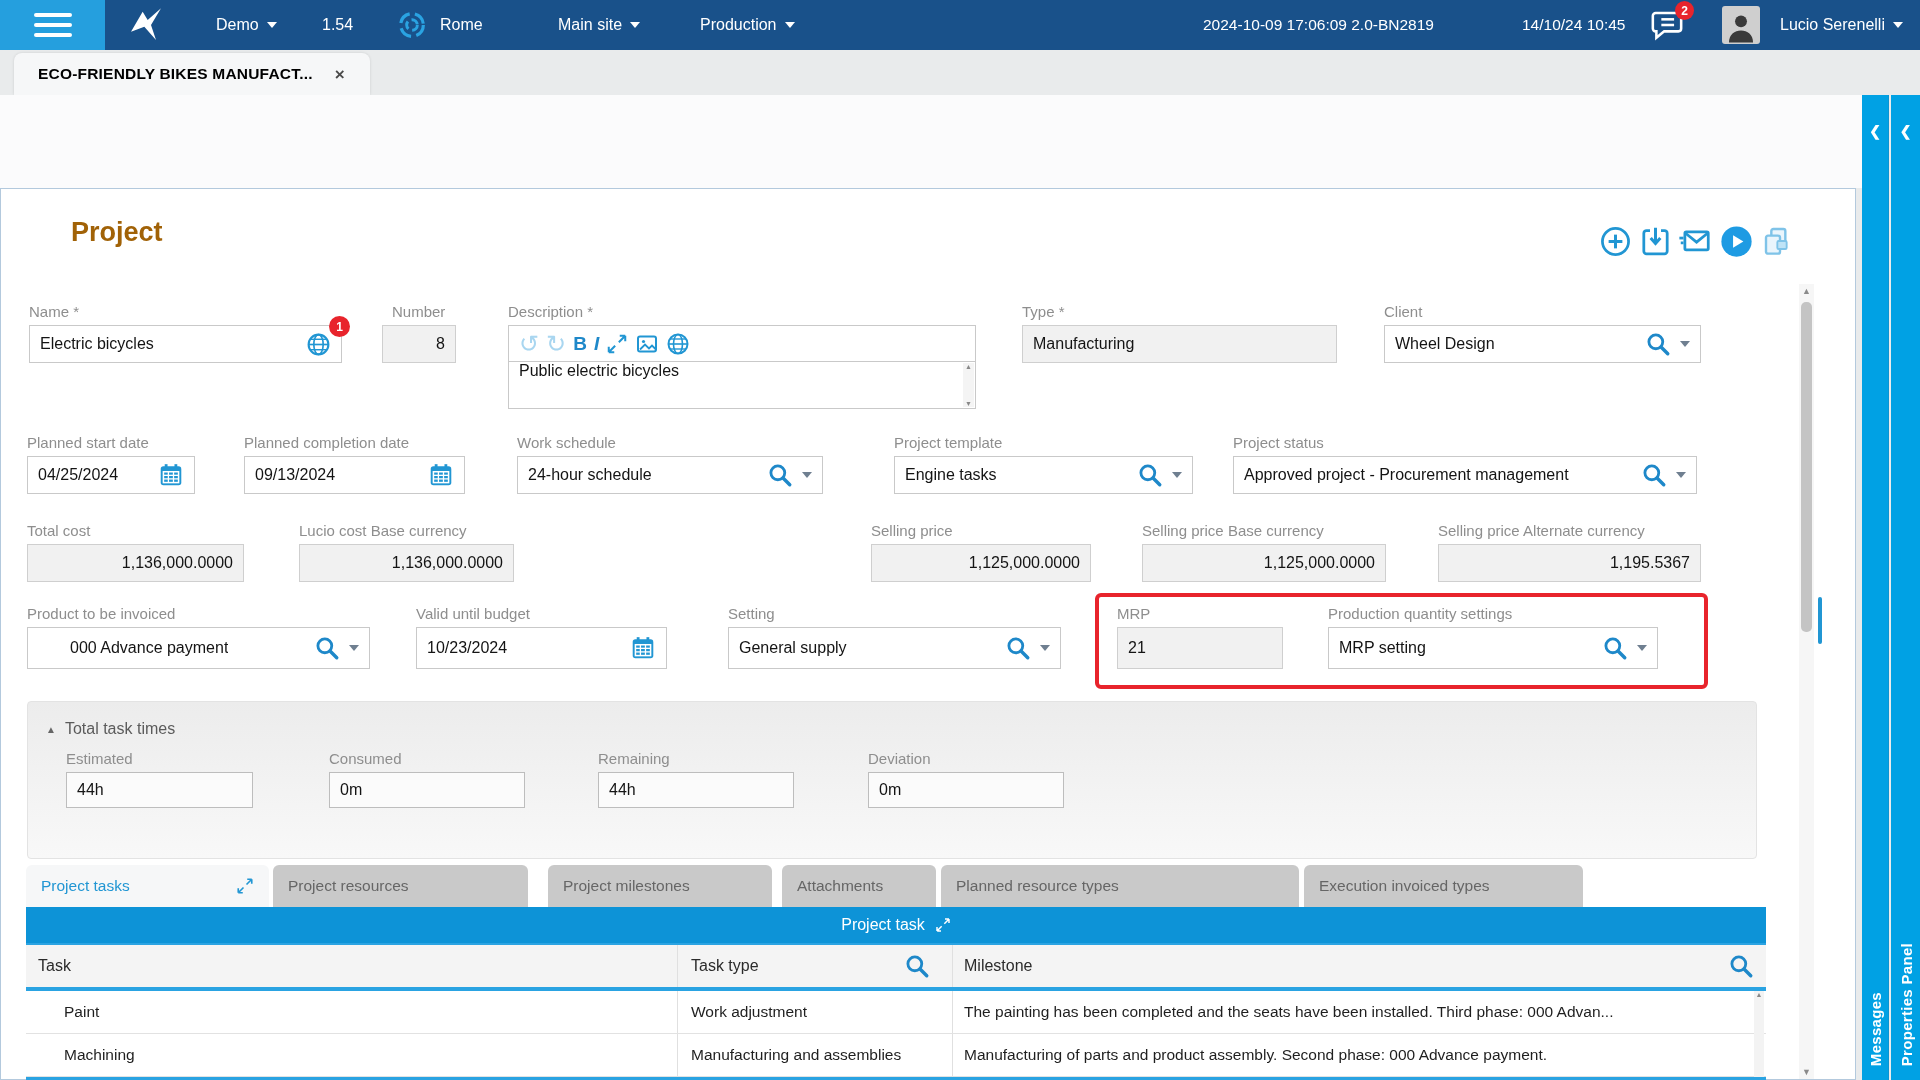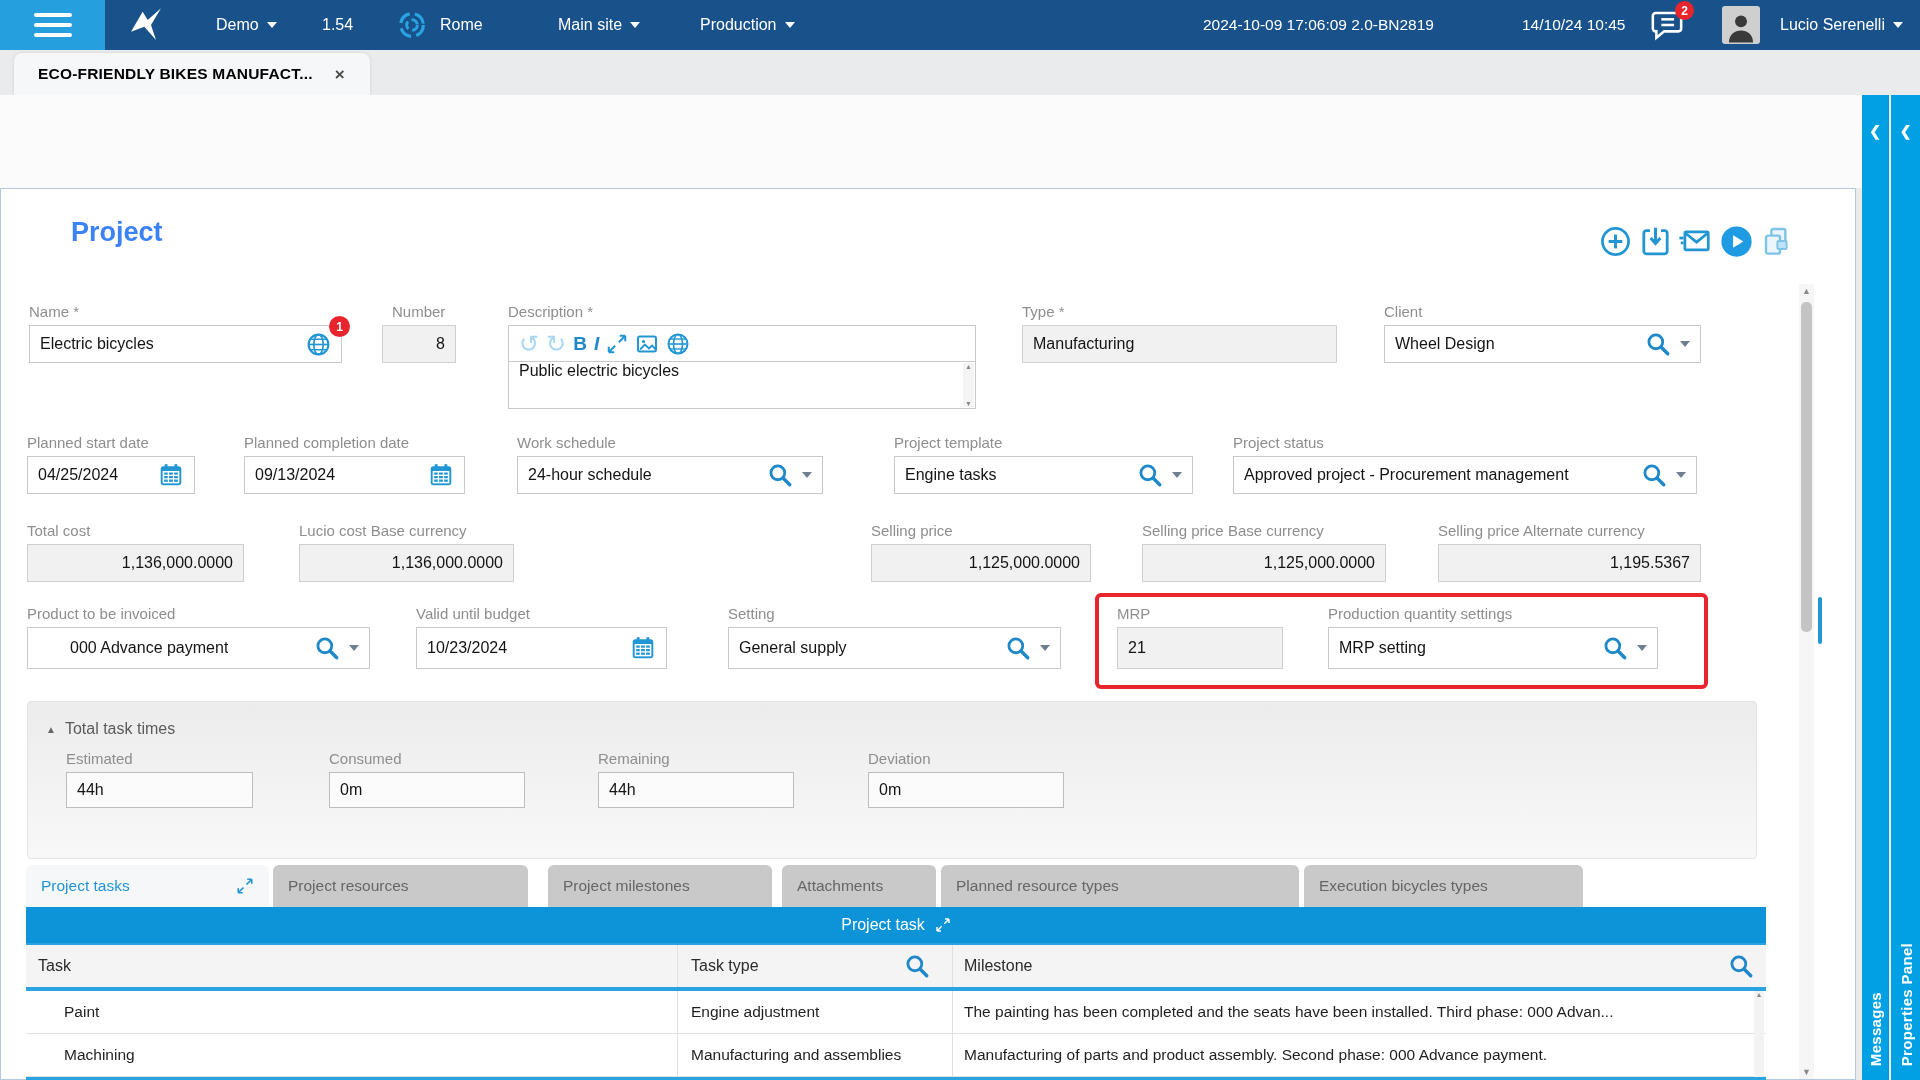--- a/index.html
+++ b/index.html
@@ -28,21 +28,21 @@
   .toolzone{position:absolute;left:0;top:95px;width:1862px;height:93px;background:#fbfbfc}
   .tbi{position:absolute;top:126px;width:36px;height:36px;color:#1e88c9;display:flex;align-items:center;justify-content:center;cursor:pointer}
   .tbi.dis{color:#a9d6f0;cursor:default}
   .tbi .gly{font-size:30px;line-height:36px}
   .tsep{position:absolute;top:128px;width:1px;height:32px;background:#ddd}
   .tlabel{position:absolute;top:126px;height:36px;display:flex;align-items:center;font-size:17px;color:#2b2b2b}
   .tcaret{position:absolute;top:141px}
 
   
   .content{position:absolute;left:0;top:188px;width:1856px;height:892px;background:#fff;border:1px solid #b3c9dd}
-  .ptitle{position:absolute;left:70px;top:28px;font-size:27px;font-weight:bold;color:#3b82f6}
+  .ptitle{position:absolute;left:70px;top:28px;font-size:27px;font-weight:bold;color:#a16207}
   .acticon{position:absolute;top:36px;width:34px;height:34px;color:#2196d3;cursor:pointer}
 
   
   .field{position:absolute}
   .flabel{font-size:15px;color:#8e8e8e;height:20px;white-space:nowrap}
   .fbox{margin-top:2px;height:38px;border:1px solid #c9c9c9;background:#fff;display:flex;align-items:center;padding:0 10px;font-size:16px;color:#141414}
   .fbox.h42{height:42px}
   .fbox.ro{background:#f1f1f1;border-color:#cfcfcf}
   .fbox.num{justify-content:flex-end}
   .fval{white-space:nowrap;overflow:hidden}
@@ -686,21 +686,21 @@
     <div class="btab" style="left:547px;width:224px">
         <span>Project milestones</span>
       </div>
     <div class="btab" style="left:781px;width:154px">
         <span>Attachments</span>
       </div>
     <div class="btab" style="left:940px;width:358px">
         <span>Planned resource types</span>
       </div>
     <div class="btab" style="left:1303px;width:279px">
-        <span>Execution bicycles types</span>
+        <span>Execution invoiced types</span>
       </div>
 
     <div class="bluebar">
       <span>Project task</span>
       <svg class="ic" width="16" height="16" style="color:#fff">
           <use href="#i-expand"></use>
         </svg>
     </div>
 
     <div class="ttable">
@@ -716,21 +716,21 @@
           <span>Milestone</span>
           <svg class="ic hmag" width="26" height="26" style="margin-right:12px">
               <use href="#i-mag"></use>
             </svg>
         </div>
         <span class="vline" style="left:651px"></span>
         <span class="vline" style="left:926px"></span>
       </div>
       <div class="trow">
         <div class="c1">Paint</div>
-        <div class="c2">Engine adjustment</div>
+        <div class="c2">Work adjustment</div>
         <div class="c3">The painting has been completed and the seats have been installed. Third phase: 000 Advan...</div>
         <span class="vline" style="left:651px"></span>
         <span class="vline" style="left:926px"></span>
       </div>
       <div class="trow">
         <div class="c1">Machining</div>
         <div class="c2">Manufacturing and assemblies</div>
         <div class="c3">Manufacturing of parts and product assembly. Second phase: 000 Advance payment.</div>
         <span class="vline" style="left:651px"></span>
         <span class="vline" style="left:926px"></span>

